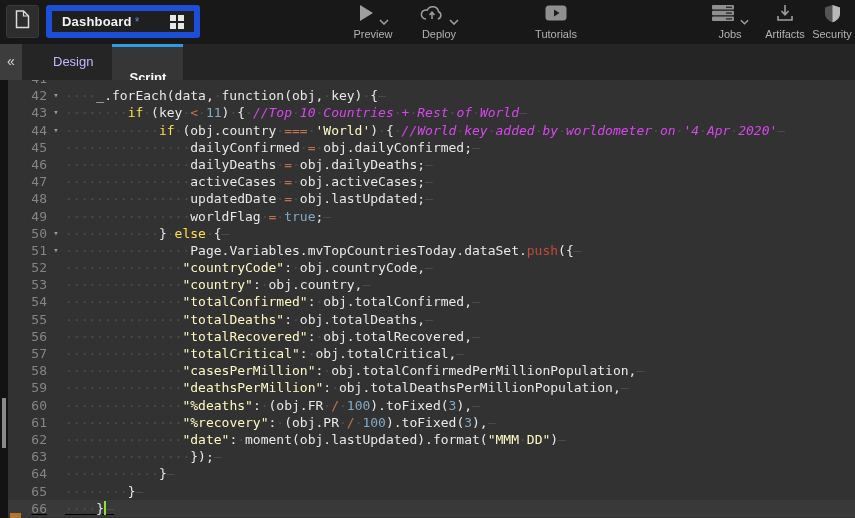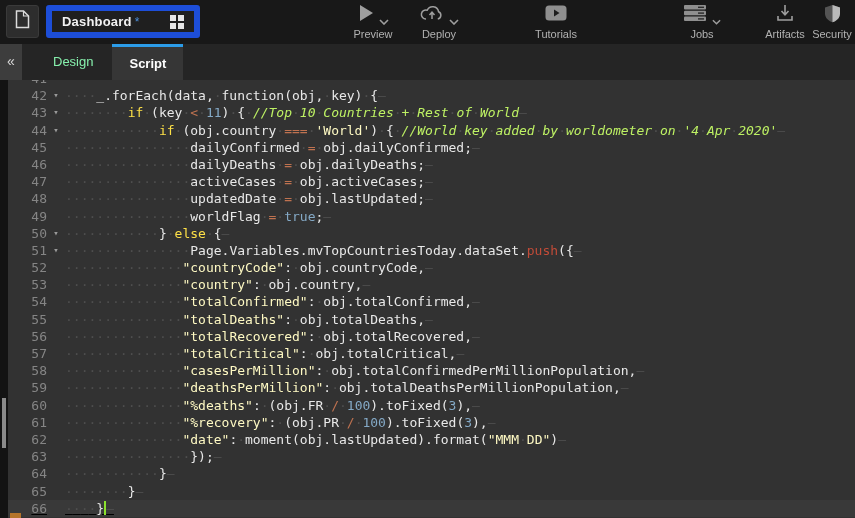--- a/index.html
+++ b/index.html
@@ -18,50 +18,50 @@
   .grid-icon { margin-left:auto; display:grid; grid-template-columns:6px 6px; grid-template-rows:6px 6px; gap:2px; }
   .grid-icon i { background:#e6e6e6; }
 
   .tool { position:absolute; top:4px; display:flex; flex-direction:column; align-items:center; }
   .tool .lbl { color:#b2b2b2; font-size:11px; margin-top:2px; white-space:nowrap; }
   .iconrow { display:flex; align-items:center; height:22px; }
   .chev { margin-top:10px; margin-left:5px; }
   .t-preview { left:342px; width:62px; }
   .t-deploy  { left:408px; width:62px; }
   .t-tutorials { left:528px; width:56px; }
-  .t-jobs { left:680px; width:44px; }
+  .t-jobs { left:708px; width:44px; }
   .t-artifacts { left:760px; width:50px; }
   .t-security { left:810px; width:44px; }
 
   
   .tabbar { position:absolute; top:44px; left:0; width:855px; height:36px; background:#252525; }
   .collapse-btn { position:absolute; left:0; top:0; width:22px; height:36px; background:#3d3d3d;
                   color:#d8d8d8; font-size:14px; text-align:center; line-height:34px; }
   .tabs { position:absolute; left:34px; top:0; height:36px; display:flex; }
-  .tab { padding:0 19px; line-height:36px; font-size:13px; color:#86efac; cursor:default; }
+  .tab { padding:0 19px; line-height:36px; font-size:13px; color:#c4b5fd; cursor:default; }
   .tab.active { background:#363636; color:#ffffff; font-weight:bold;
-                border-top:3px solid #2c9ce8; line-height:33px; padding:0 17px; }
+                border-top:3px solid #2c9ce8; line-height:33px; padding:14px 17px; }
 
   
   .editor { position:absolute; top:80px; left:0; width:855px; height:438px; background:#323232; overflow:hidden; }
   .left-strip { position:absolute; left:0; top:0; width:8px; height:438px; background:#131313; z-index:5; }
   .v-thumb { position:absolute; left:2px; top:318px; width:4px; height:50px; background:#8a8a8a; }
   .lines { position:absolute; left:8px; top:-10px; right:0;
            font-family:"DejaVu Sans Mono", monospace; font-size:13px; line-height:17.2px; }
   .row { display:flex; height:17.2px; white-space:pre; }
   .row.active { background:rgba(255,255,255,0.035);text-decoration:underline; }
   .ln { width:39px; text-align:right; color:#858585; flex:none; }
   .fold { width:18px; text-align:center; color:#9a9a9a; font-size:9px; flex:none; }
   .code { flex:1; white-space:pre; }
   .pl  { color:#e8e8e8; }
   .kw  { color:#fde047; }
   .op  { color:#bf7250; }
   .num { color:#84a9c6; }
   .str { color:#fef9c3; }
-  .com { color:#bef264; font-style:italic; }
+  .com { color:#d946ef; font-style:italic; }
   .fn  { color:#c14b38; }
   .ws  { color:#4e4e4e; }
   .eol { color:#4e4e4e; }
   .cursor { display:inline-block; width:2px; height:14px; background:#8ce22e; vertical-align:-2px; }
   .fold-annotation { position:absolute; left:10px; bottom:0; width:11px; height:5px; background:#b5742a; z-index:6; }
 </style>
 </head>
 <body>
 
 <div class="stage">

